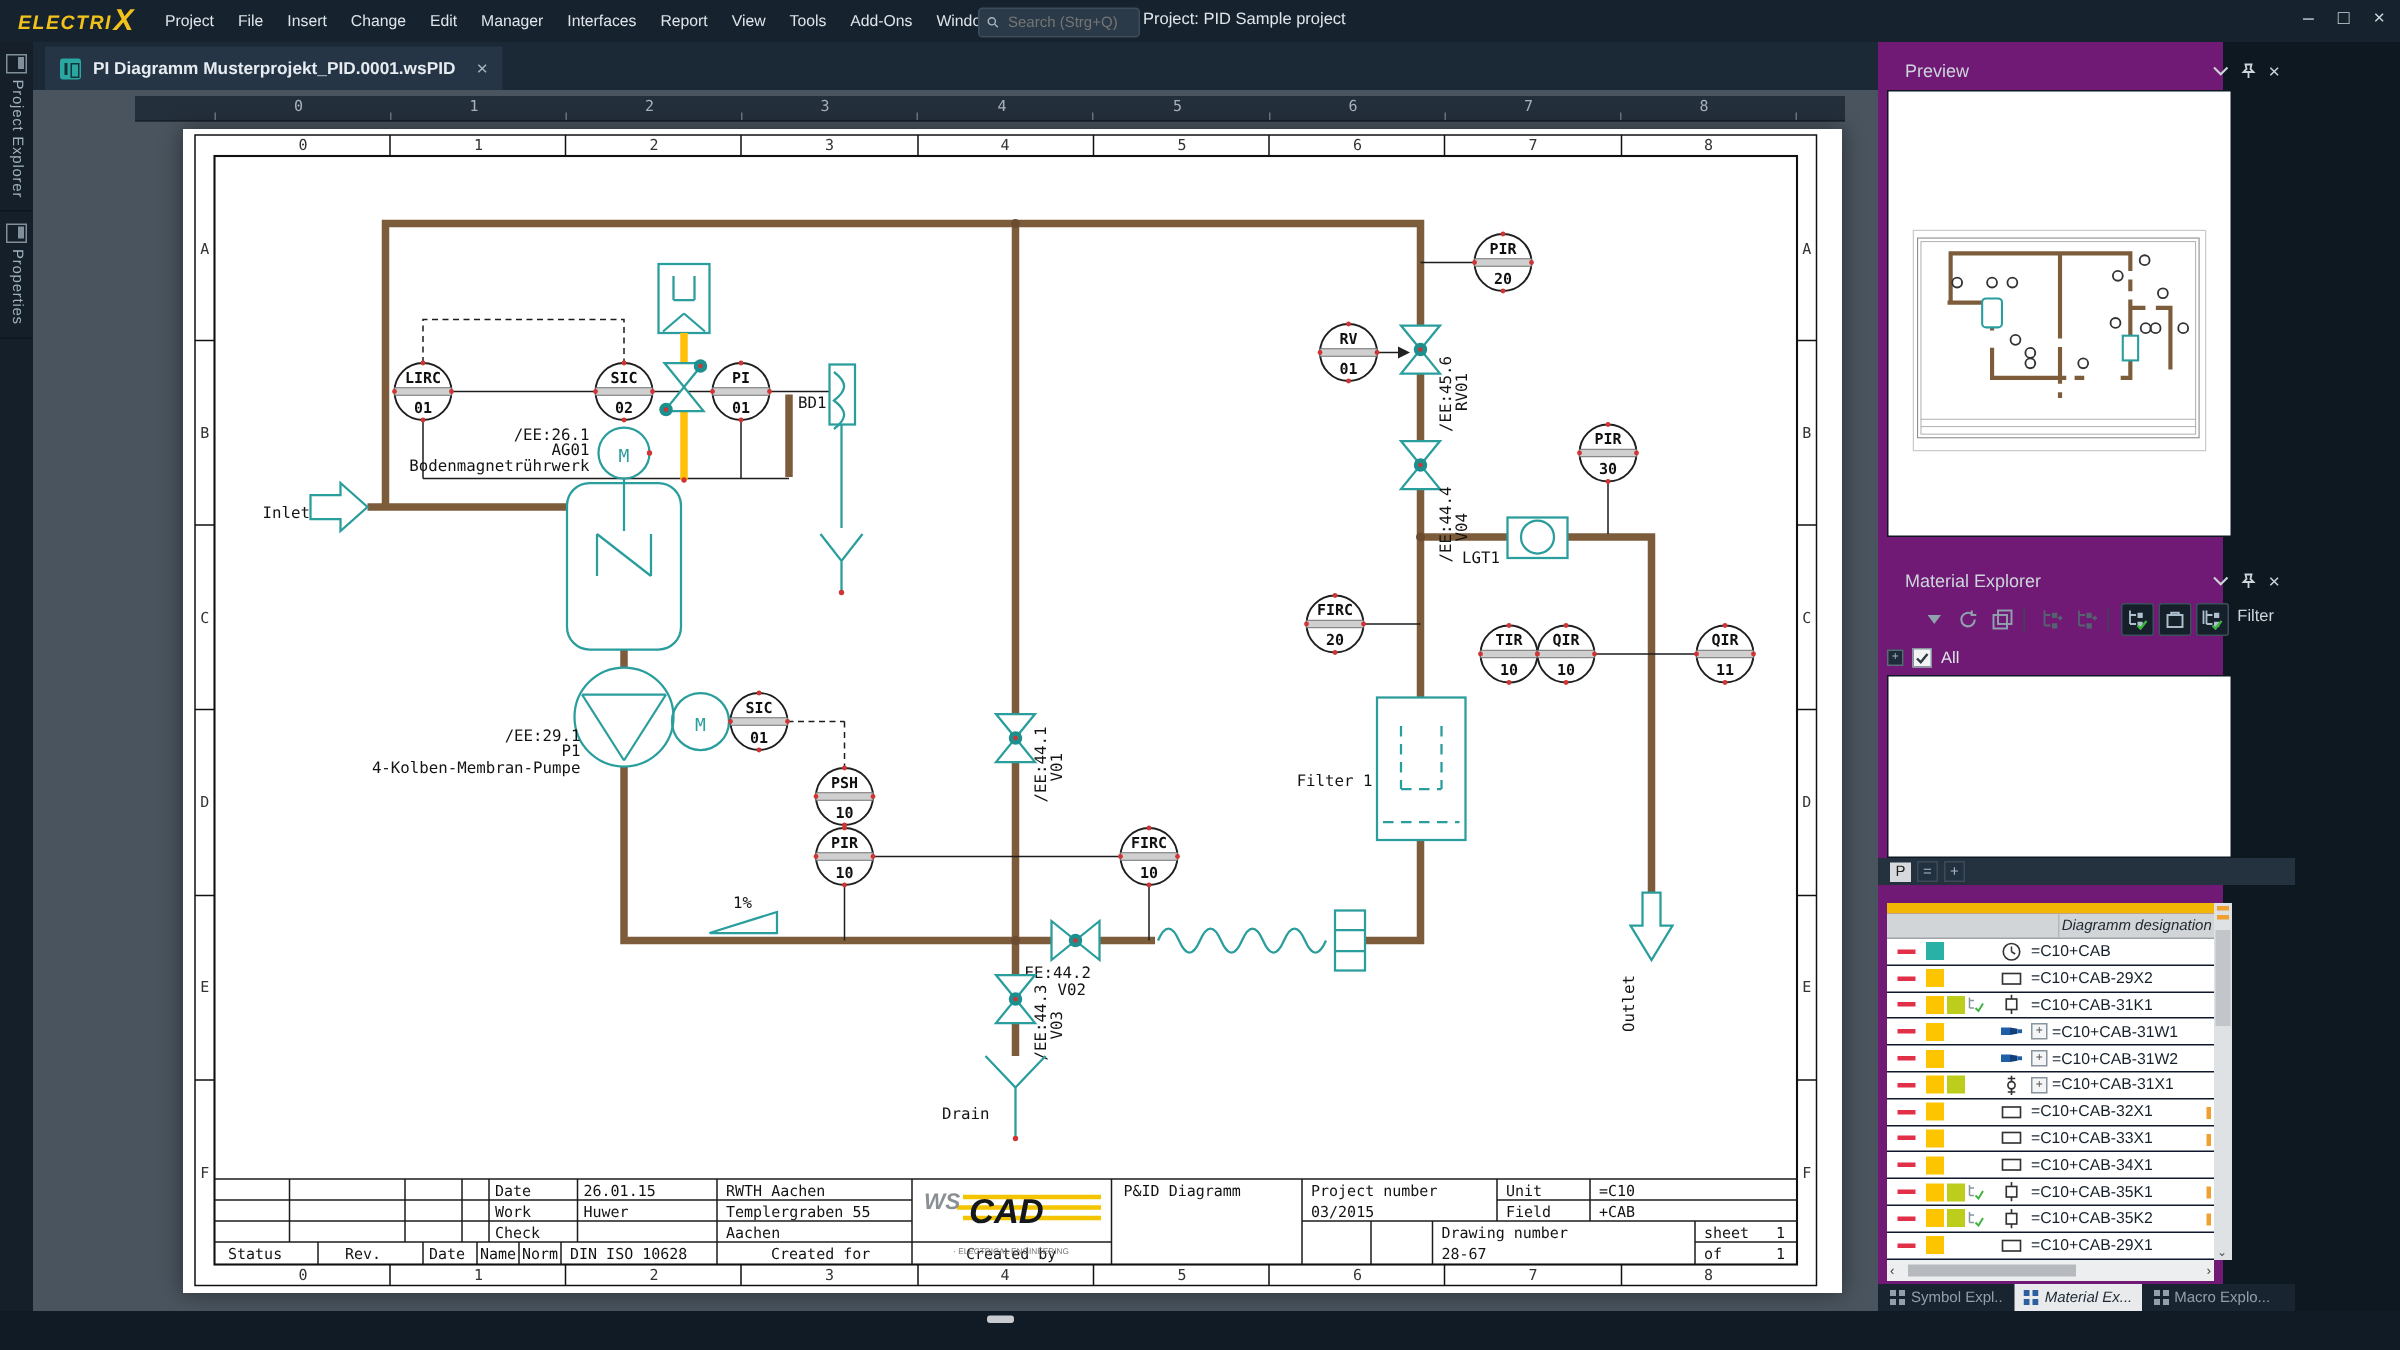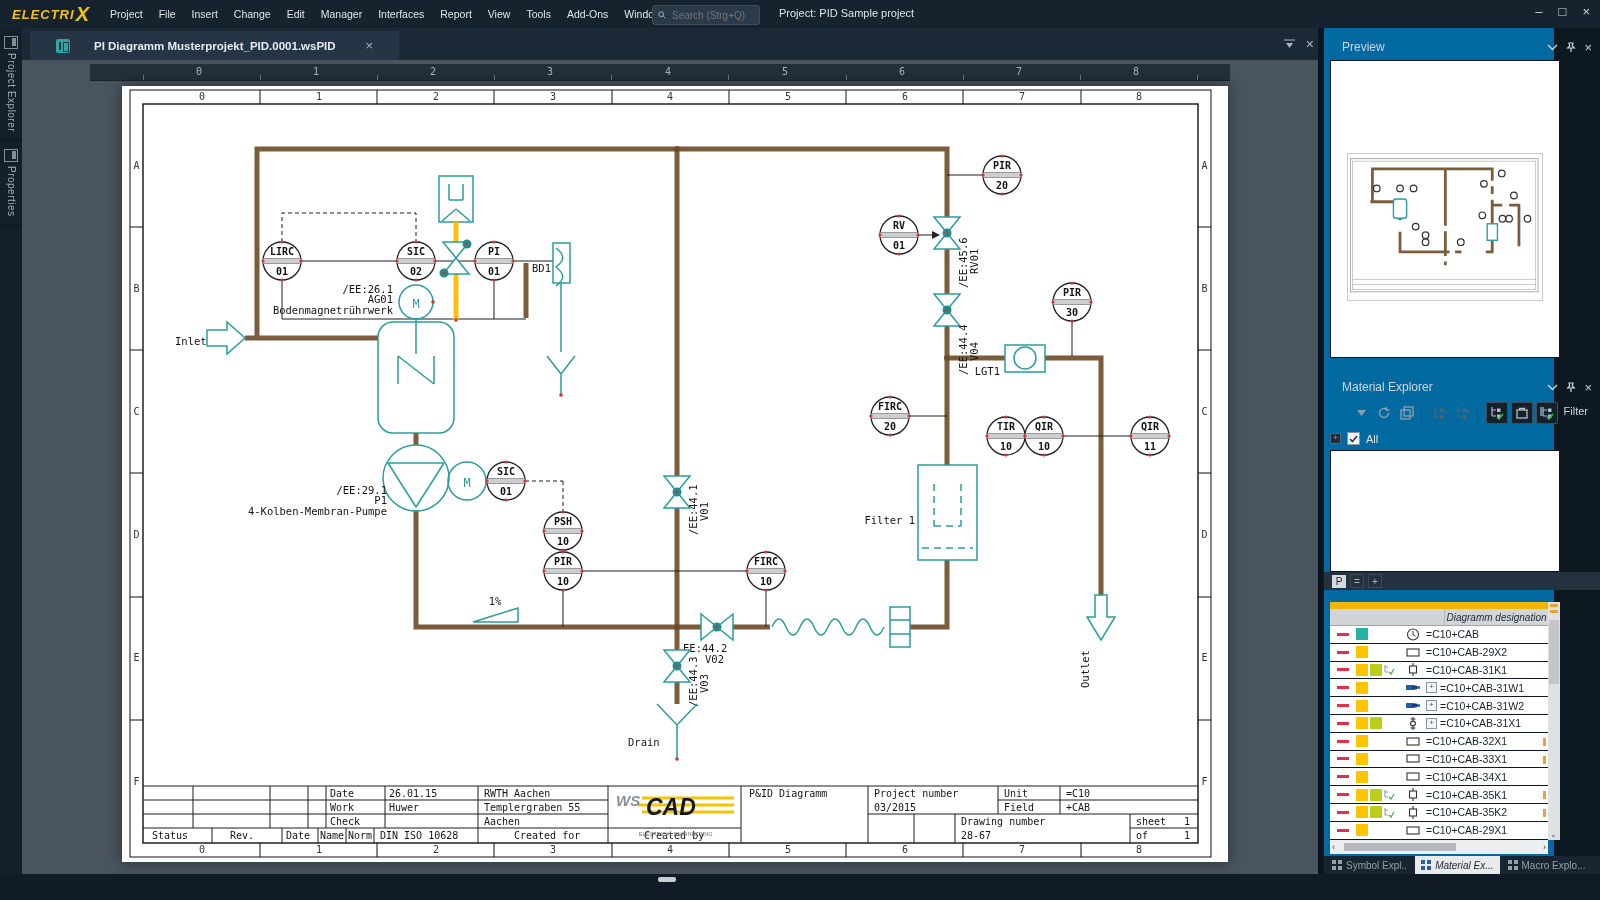--- a/index.html
+++ b/index.html
@@ -7,27 +7,27 @@
   .abs{position:absolute;}
 
   
   #titlebar{left:0;top:0;width:1600px;height:28px;background:#16222e;display:flex;align-items:center;}
   #logo{margin-left:12px;font-style:italic;font-weight:bold;color:#f2c21c;font-size:13px;letter-spacing:1px;display:flex;align-items:center;}
   #logo .bigx{font-size:20px;margin-left:1px;}
   #menus{display:flex;margin-left:16px;gap:8px;}
   #menus .mi{color:#dfe5ea;font-size:10.5px;padding:3px 4px;cursor:default;}
   #searchpill{left:652px;top:5px;width:96px;height:18px;background:#2b3a48;border:1px solid #3d4d5c;border-radius:3px;display:flex;align-items:center;padding:0 5px;gap:4px;}
   #searchpill input{background:transparent;border:none;outline:none;color:#a8b4be;font-size:10px;width:80px;font-family:"Liberation Sans",sans-serif;}
-  #projlabel{left:779px;top:7px;color:#dfe5ea;font-size:11px;}
+  #projlabel{left:762px;top:7px;color:#dfe5ea;font-size:11px;}
   #winbtns{right:10px;top:4px;display:flex;gap:16px;color:#cfd6dc;font-size:13px;}
   #winbtns span{cursor:default;}
 
   
   #tabbar{left:22px;top:28px;width:1296px;height:32px;background:#1b2836;}
-  #doctab{left:8px;top:3px;height:29px;background:#253545;display:flex;align-items:center;padding:0 26px;gap:24px;}
+  #doctab{left:8px;top:3px;height:29px;background:#253545;display:flex;align-items:center;padding:0 10px;gap:8px;}
   #doctab .dticon{width:14px;height:14px;background:#2aa7a0;border-radius:2px;position:relative;}
   #doctab .dticon:before{content:"";position:absolute;left:3px;top:3px;width:2px;height:8px;background:#14333a;}
   #doctab .dticon:after{content:"";position:absolute;left:7px;top:3px;width:4px;height:8px;border:1px solid #14333a;}
   #doctab .dtitle{color:#e6ecf1;font-size:11.5px;font-weight:bold;}
   #doctab .dclose{color:#aab6c0;font-size:13px;margin-left:6px;}
   #tabbaricons{right:4px;top:8px;display:flex;gap:10px;align-items:center;color:#aab6c0;}
 
   
   #leftrail{left:0;top:28px;width:22px;height:846px;background:#141f2a;}
   .vtab{display:flex;flex-direction:column;align-items:center;gap:4px;padding:8px 0;border-bottom:1px solid #0d1620;}
@@ -66,21 +66,21 @@
   .cadtxt{font:italic bold 23px "Liberation Sans",sans-serif;fill:#15181b;}
   .tagline{font:5.5px "Liberation Sans",sans-serif;fill:#777;text-anchor:middle;}
   .mlabel{font:12px "DejaVu Sans Mono",monospace;fill:#2a9d9d;text-anchor:middle;}
 
   
   #bottombar{left:0;top:874px;width:1600px;height:26px;background:#101b26;}
   #hthumb{left:658px;top:3px;width:18px;height:5px;background:#c8ccd0;border-radius:2px;}
 
   
   #divider{left:1318px;top:28px;width:4px;height:846px;background:#0b141d;}
-  #rightpanel{left:1324px;top:28px;width:230px;height:846px;background:#0369a1;}
+  #rightpanel{left:1252px;top:28px;width:230px;height:846px;background:#701a75;}
   .phead{position:absolute;left:0;width:278px;height:22px;display:flex;align-items:center;}
   .phead .ptitle{color:#cdd5db;font-size:12px;margin-left:18px;flex:1;}
   .phead .picons{display:flex;gap:8px;margin-right:10px;align-items:center;}
   #previewbox{left:6px;top:32px;width:228px;height:296px;background:#fff;border:1px solid #0d1822;}
   #mthumb{left:16px;top:92px;}
 
   
   #mattools{left:0px;top:372px;width:278px;height:26px;display:flex;align-items:center;padding-left:24px;}
   .tbtn{width:20px;height:20px;display:flex;align-items:center;justify-content:center;margin-left:3px;}
   .tbtn.active{background:#15202b;border:1px solid #3f4e5c;border-radius:2px;}

